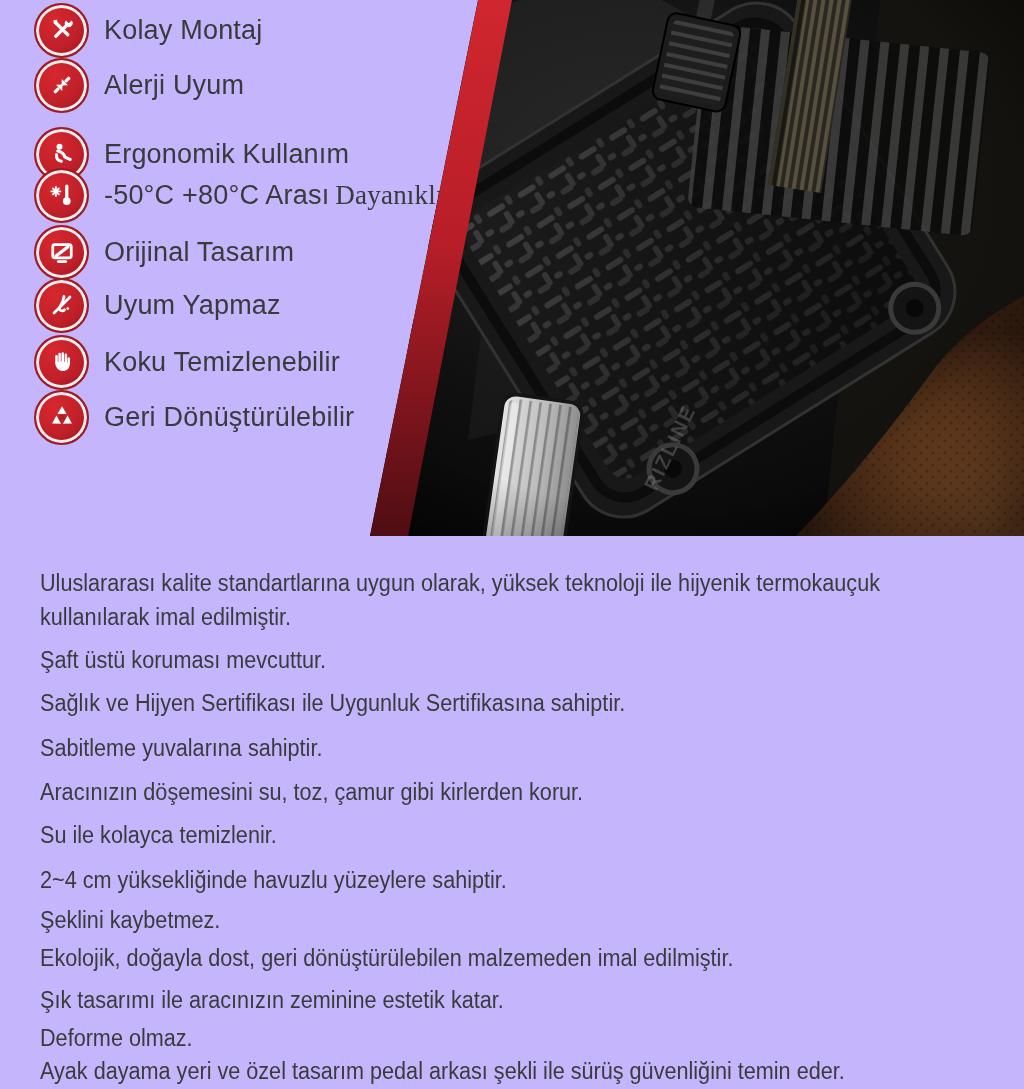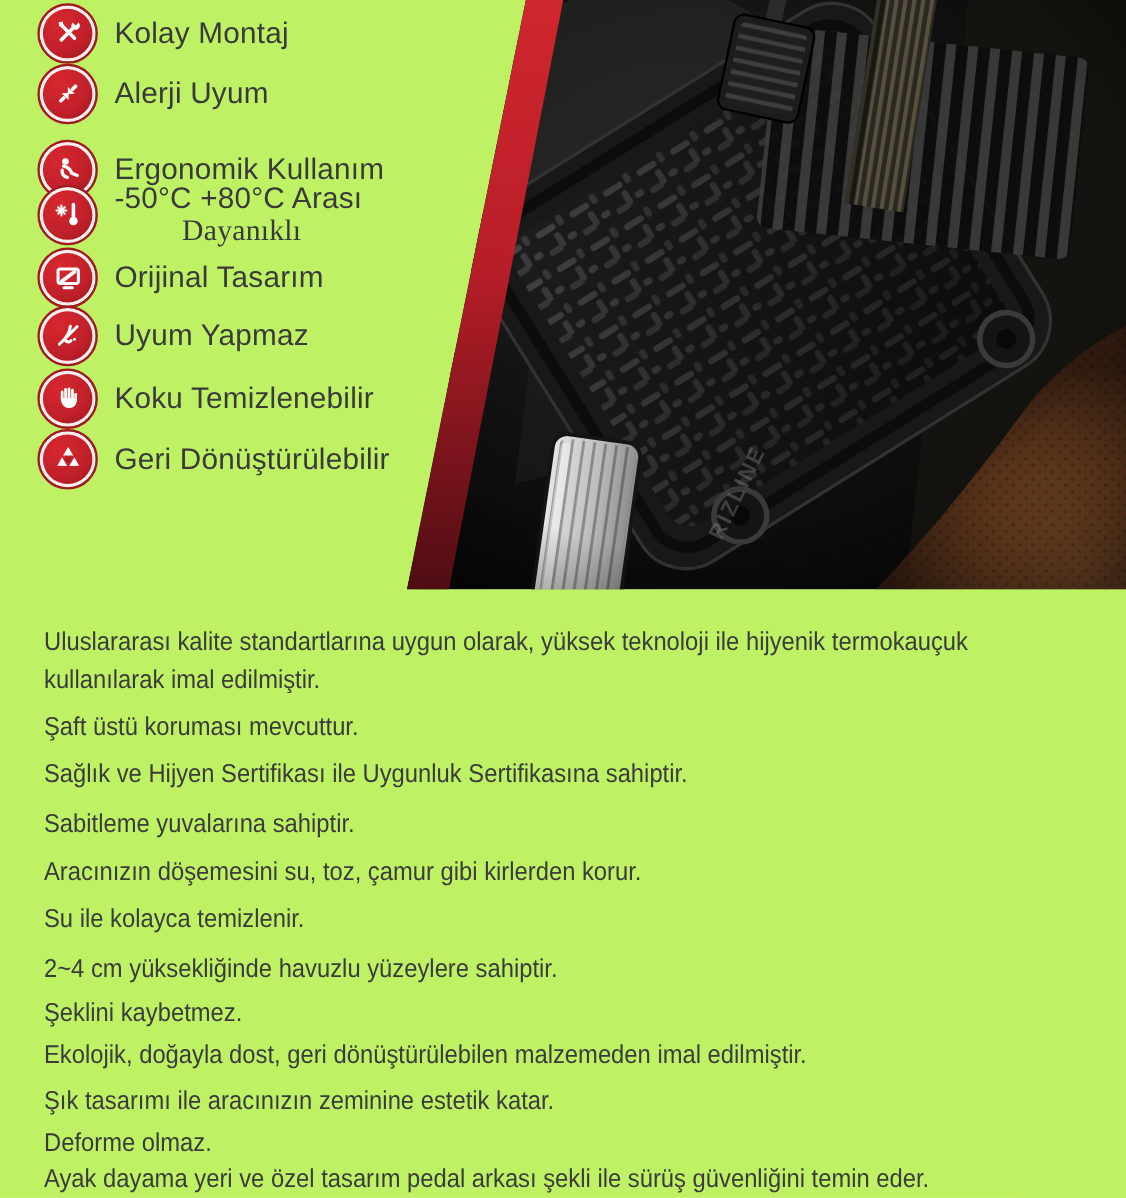--- a/index.html
+++ b/index.html
@@ -1,27 +1,27 @@
 <!DOCTYPE html>
 <html><head>
 <meta charset="utf-8">
 <style>
   html,body{margin:0;padding:0;background:#fff;}
-  .page{position:relative;width:1024px;height:1089px;background:#bef264;overflow:hidden;
+  .page{position:relative;width:1024px;height:1089px;background:#c4b5fd;overflow:hidden;
         font-family:"Liberation Sans",sans-serif;}
   
   .feature{position:absolute;left:34px;display:flex;align-items:center;height:56px;}
   .ficon{flex:0 0 auto;width:51px;height:51px;border-radius:50%;
          border:2.5px solid #9e1b21;
          background:radial-gradient(circle at 35% 30%, #d7272e 0%, #c0202a 55%, #951419 100%);
          box-shadow:inset 0 0 0 3px rgba(255,255,255,.92);
          display:flex;align-items:center;justify-content:center;}
   .ficon svg{width:30px;height:30px;}
   .flabel{margin-left:15px;font-size:27px;color:#3a3a3a;letter-spacing:.2px;white-space:nowrap;}
-  .flabel2{display:flex;flex-direction:column;line-height:29px;align-items:center;}
+  .flabel2{display:flex;flex-direction:row;line-height:29px;}
   .flabel2 span{display:block;}
   .flabel2 .l2{padding-left:6px;font-family:Liberation Serif, serif;}
   
   .photo{position:absolute;left:360px;top:0;width:664px;height:536px;}
   
   .dline{position:absolute;left:40px;font-size:23.5px;color:#3b3b3b;white-space:nowrap;
          transform:scaleX(.92);transform-origin:left center;line-height:30px;}
 </style>
 </head>
 <body>

